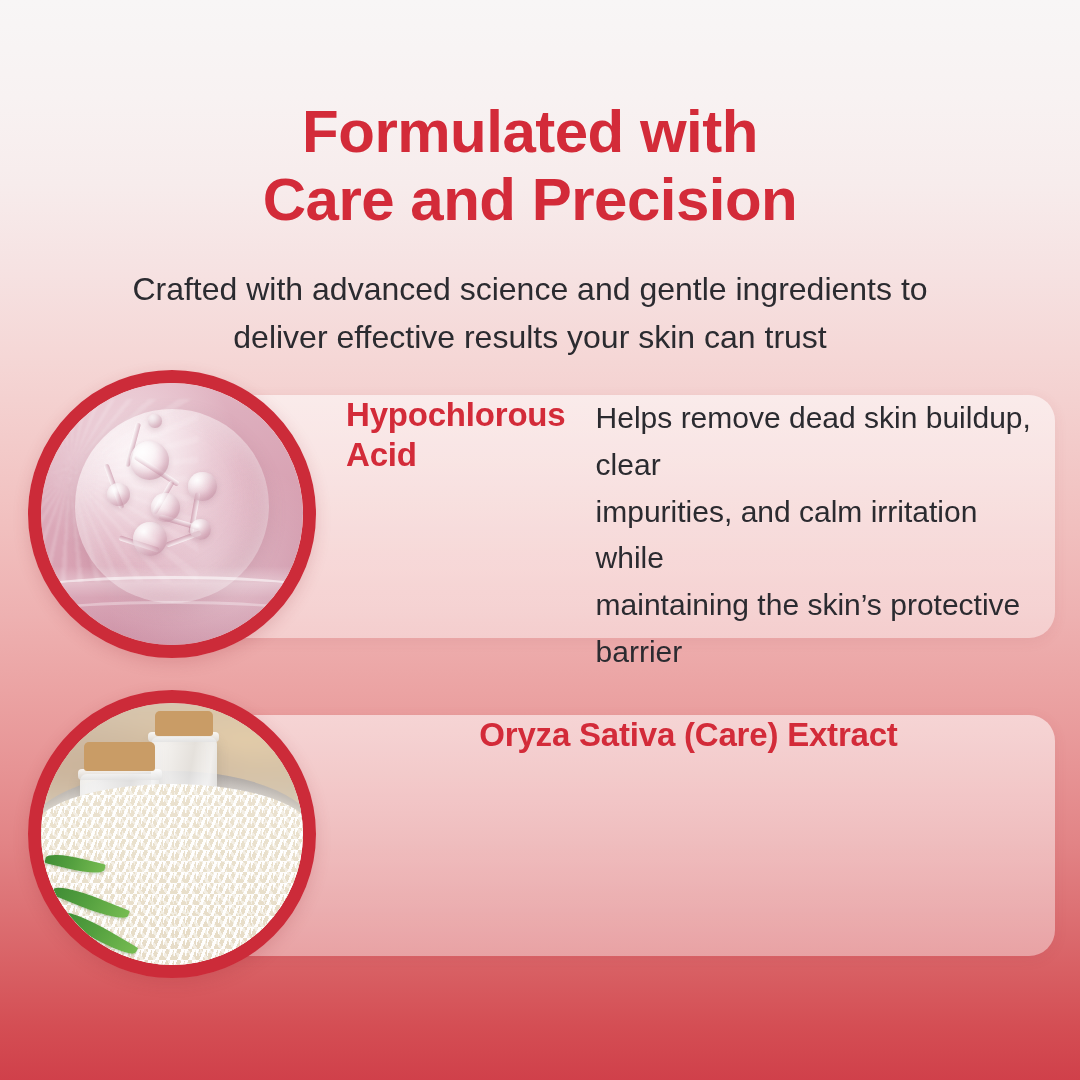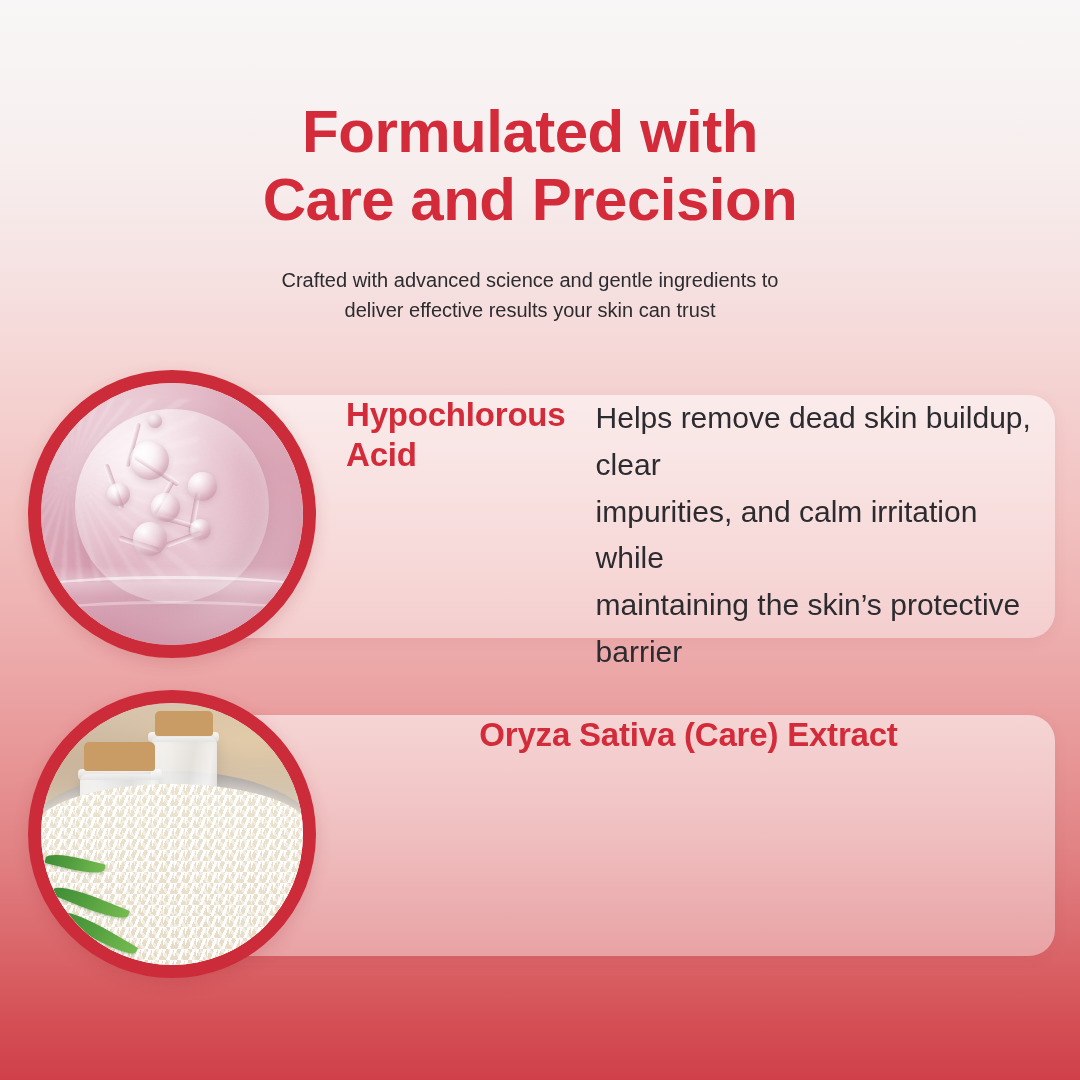--- a/index.html
+++ b/index.html
@@ -55,21 +55,21 @@
     font-size: 60px;
     line-height: 1.14;
     font-weight: 800;
     letter-spacing: -0.5px;
     white-space: pre-line;
   }
   .subtitle {
     margin: 30px auto 0;
     width: 880px;
     color: #2b2b30;
-    font-size: 20px;
+    font-size: 32px;
     line-height: 1.52;
     font-weight: 400;
     white-space: pre-line;
   }
 
   
   .card {
     position: absolute;
     left: 150px;
     width: 905px;

